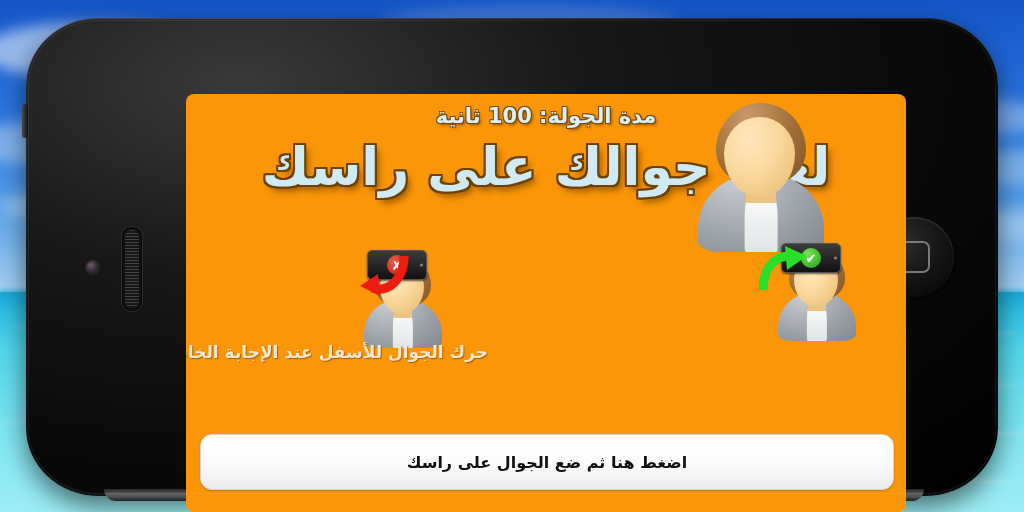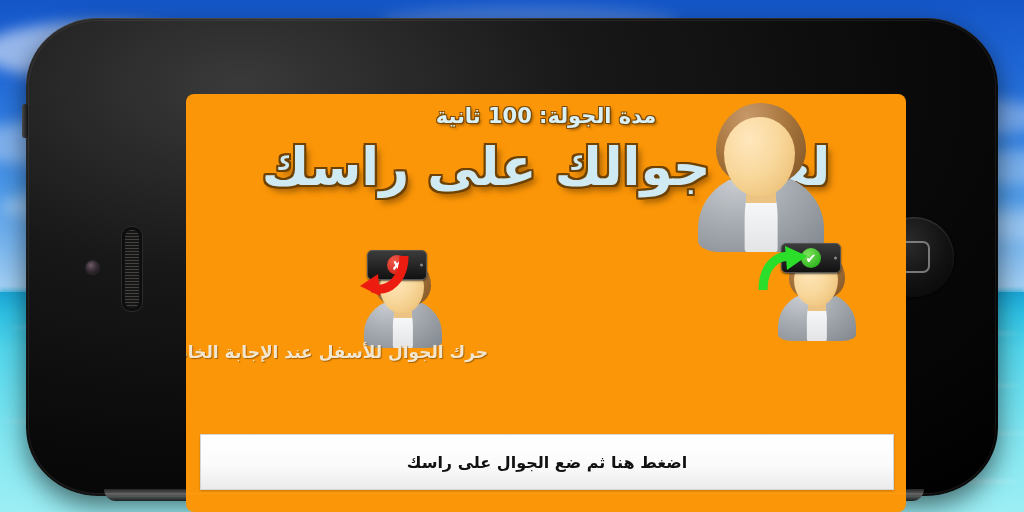--- a/index.html
+++ b/index.html
@@ -294,21 +294,21 @@
   .instr.up   { right: 230px; top: 210px; }
   .instr.down { right: 418px; top: 248px; }
 
   
   .start-btn {
     position: absolute;
     left: 14px; bottom: 22px;
     width: 692px; height: 54px;
     background: linear-gradient(to bottom, #ffffff 0%, #fbfbfb 55%, #ebebeb 100%);
     border: 1px solid #d5d5d5;
-    border-radius: 0;
+    border-radius: 12px;
     display: flex; align-items: center; justify-content: center;
     direction: rtl;
     font-family: "DejaVu Sans", sans-serif;
     font-size: 16px;
     font-weight: bold;
     color: #111;
     box-shadow: 0 1px 2px rgba(0,0,0,.2);
     cursor: pointer;
   }
 </style>

